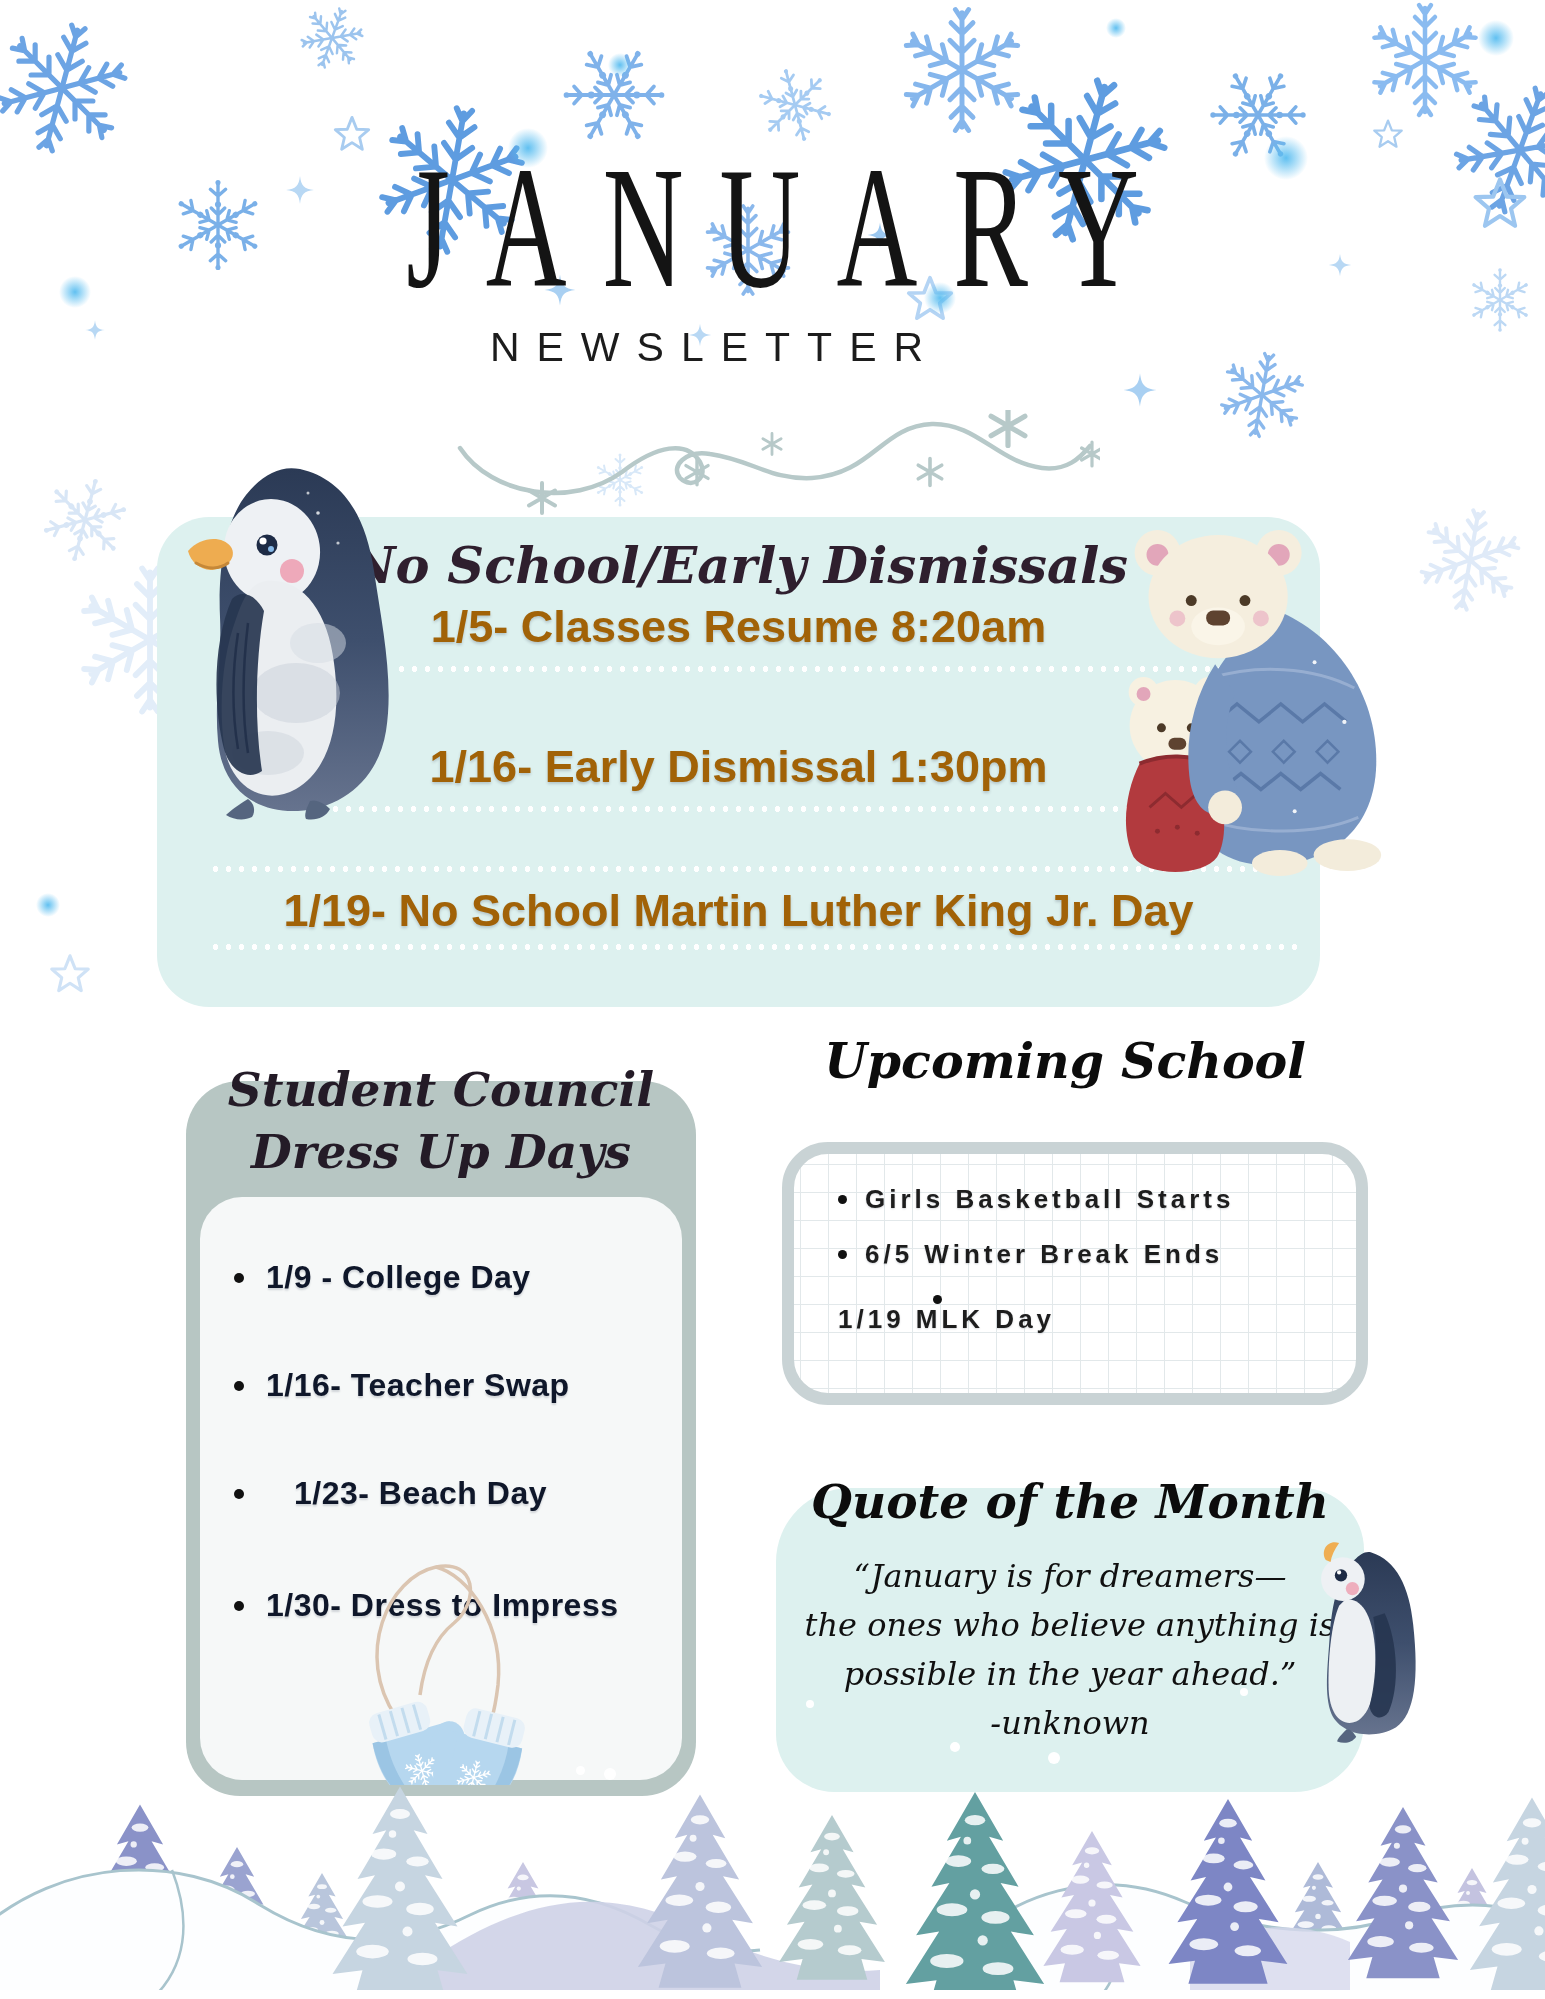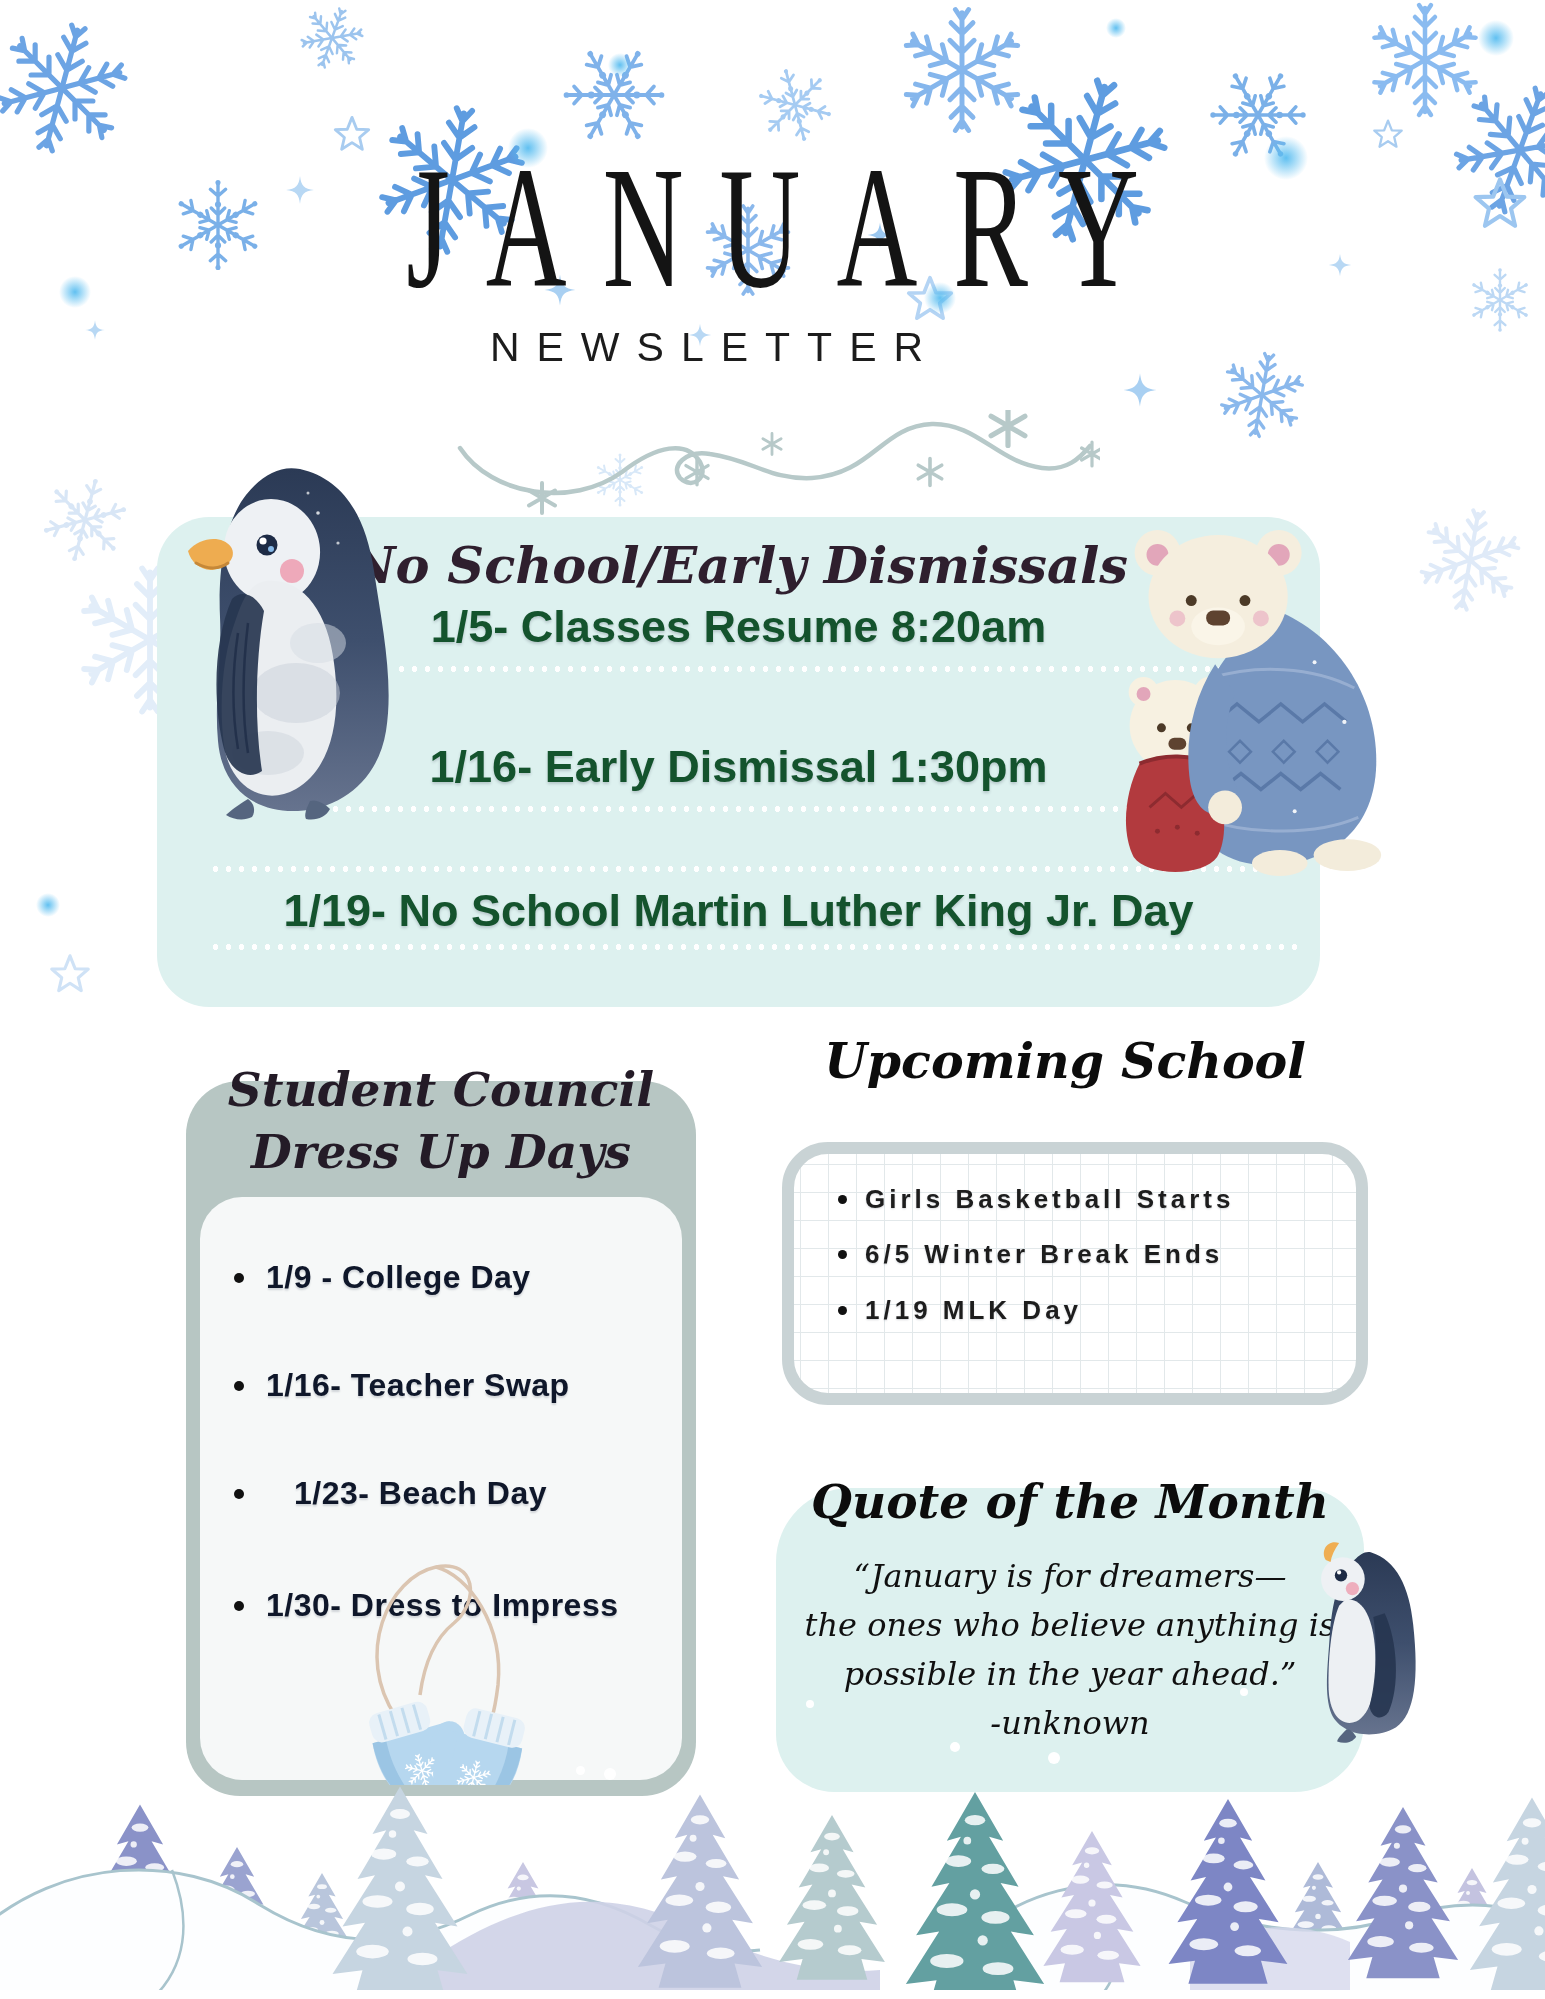--- a/index.html
+++ b/index.html
@@ -14,21 +14,21 @@
   .subtitle{position:absolute;left:0;top:316px;width:1413px;text-align:center;
     font-size:41px;letter-spacing:17px;text-indent:17px;color:#1c1c1c;margin-top:8px;}
   
   .script{font-family:"DejaVu Serif",serif;font-style:italic;font-weight:700;}
   
   .card-ns{position:absolute;left:157px;top:517px;width:1163px;height:490px;
     background:#ddf1ef;border-radius:52px;z-index:1;}
   .ns-title{position:absolute;top:18px;left:0;width:100%;text-align:center;
     font-size:51px;color:#2f1f2e;}
   .ns-row{position:absolute;left:0;width:100%;text-align:center;font-weight:700;
-    font-size:45px;color:#14532d;text-shadow:0 2px 3px rgba(40,50,70,.22);}
+    font-size:45px;color:#a16207;text-shadow:0 2px 3px rgba(40,50,70,.22);}
   .ns-row.r0{top:84px;}
   .ns-row.r1{top:224px;}
   .ns-row.r2{top:368px;}
   .dots{position:absolute;height:8px;background-image:radial-gradient(circle 3px at 50% 50%,#ffffff 98%,rgba(255,255,255,0));
     background-size:13px 8px;background-repeat:repeat-x;}
   
   .card-sc{position:absolute;left:186px;top:1081px;width:510px;height:715px;
     background:#b7c6c3;border-radius:54px;z-index:1;}
   .sc-title{position:absolute;top:-22px;left:-40px;width:590px;text-align:center;
     font-size:47px;line-height:62px;color:#241b27;}
@@ -42,21 +42,21 @@
   .ue-title{position:absolute;left:770px;top:1032px;width:590px;text-align:center;
     font-size:49px;color:#0c0c0c;z-index:1;}
   .card-ue{position:absolute;left:782px;top:1142px;width:586px;height:263px;z-index:1;
     background-color:#ffffff;border:12px solid #c9d3d5;border-radius:46px;box-sizing:border-box;
     background-image:linear-gradient(#e2e8ea 1.5px,transparent 1.5px),
                      linear-gradient(90deg,#e2e8ea 1.5px,transparent 1.5px);
     background-size:28px 28px;background-position:6px 10px;}
   .ue-item{position:absolute;left:44px;display:flex;align-items:center;
     font-weight:700;font-size:26px;letter-spacing:4px;color:#1d1d1d;text-shadow:0 1px 2px rgba(40,50,70,.2);}
   .ue-item .b{width:9px;height:9px;border-radius:50%;background:#111;margin-right:18px;flex:0 0 auto;}
-  .ue-item.i0{top:30px;} .ue-item.i1{top:85px;} .ue-item.i2{top:141px;} .ue-item.i3{top:186px;}
+  .ue-item.i0{top:30px;} .ue-item.i1{top:85px;} .ue-item.i2{top:141px;flex-direction:column;} .ue-item.i3{top:186px;}
   
   .card-q{position:absolute;left:776px;top:1488px;width:588px;height:304px;
     background:#ddf1ef;border-radius:74px 62px 70px 58px;z-index:1;}
   .q-title{position:absolute;top:-14px;left:0;width:100%;text-align:center;
     font-size:47px;color:#0c0c0c;}
   .q-lines{position:absolute;top:64px;left:0;width:100%;text-align:center;
     font-family:"DejaVu Serif",serif;font-style:italic;font-size:32px;line-height:49px;color:#101010;}
   
   .snowdot{position:absolute;background:#fff;border-radius:50%;z-index:2;}
   .z2{z-index:2;}

